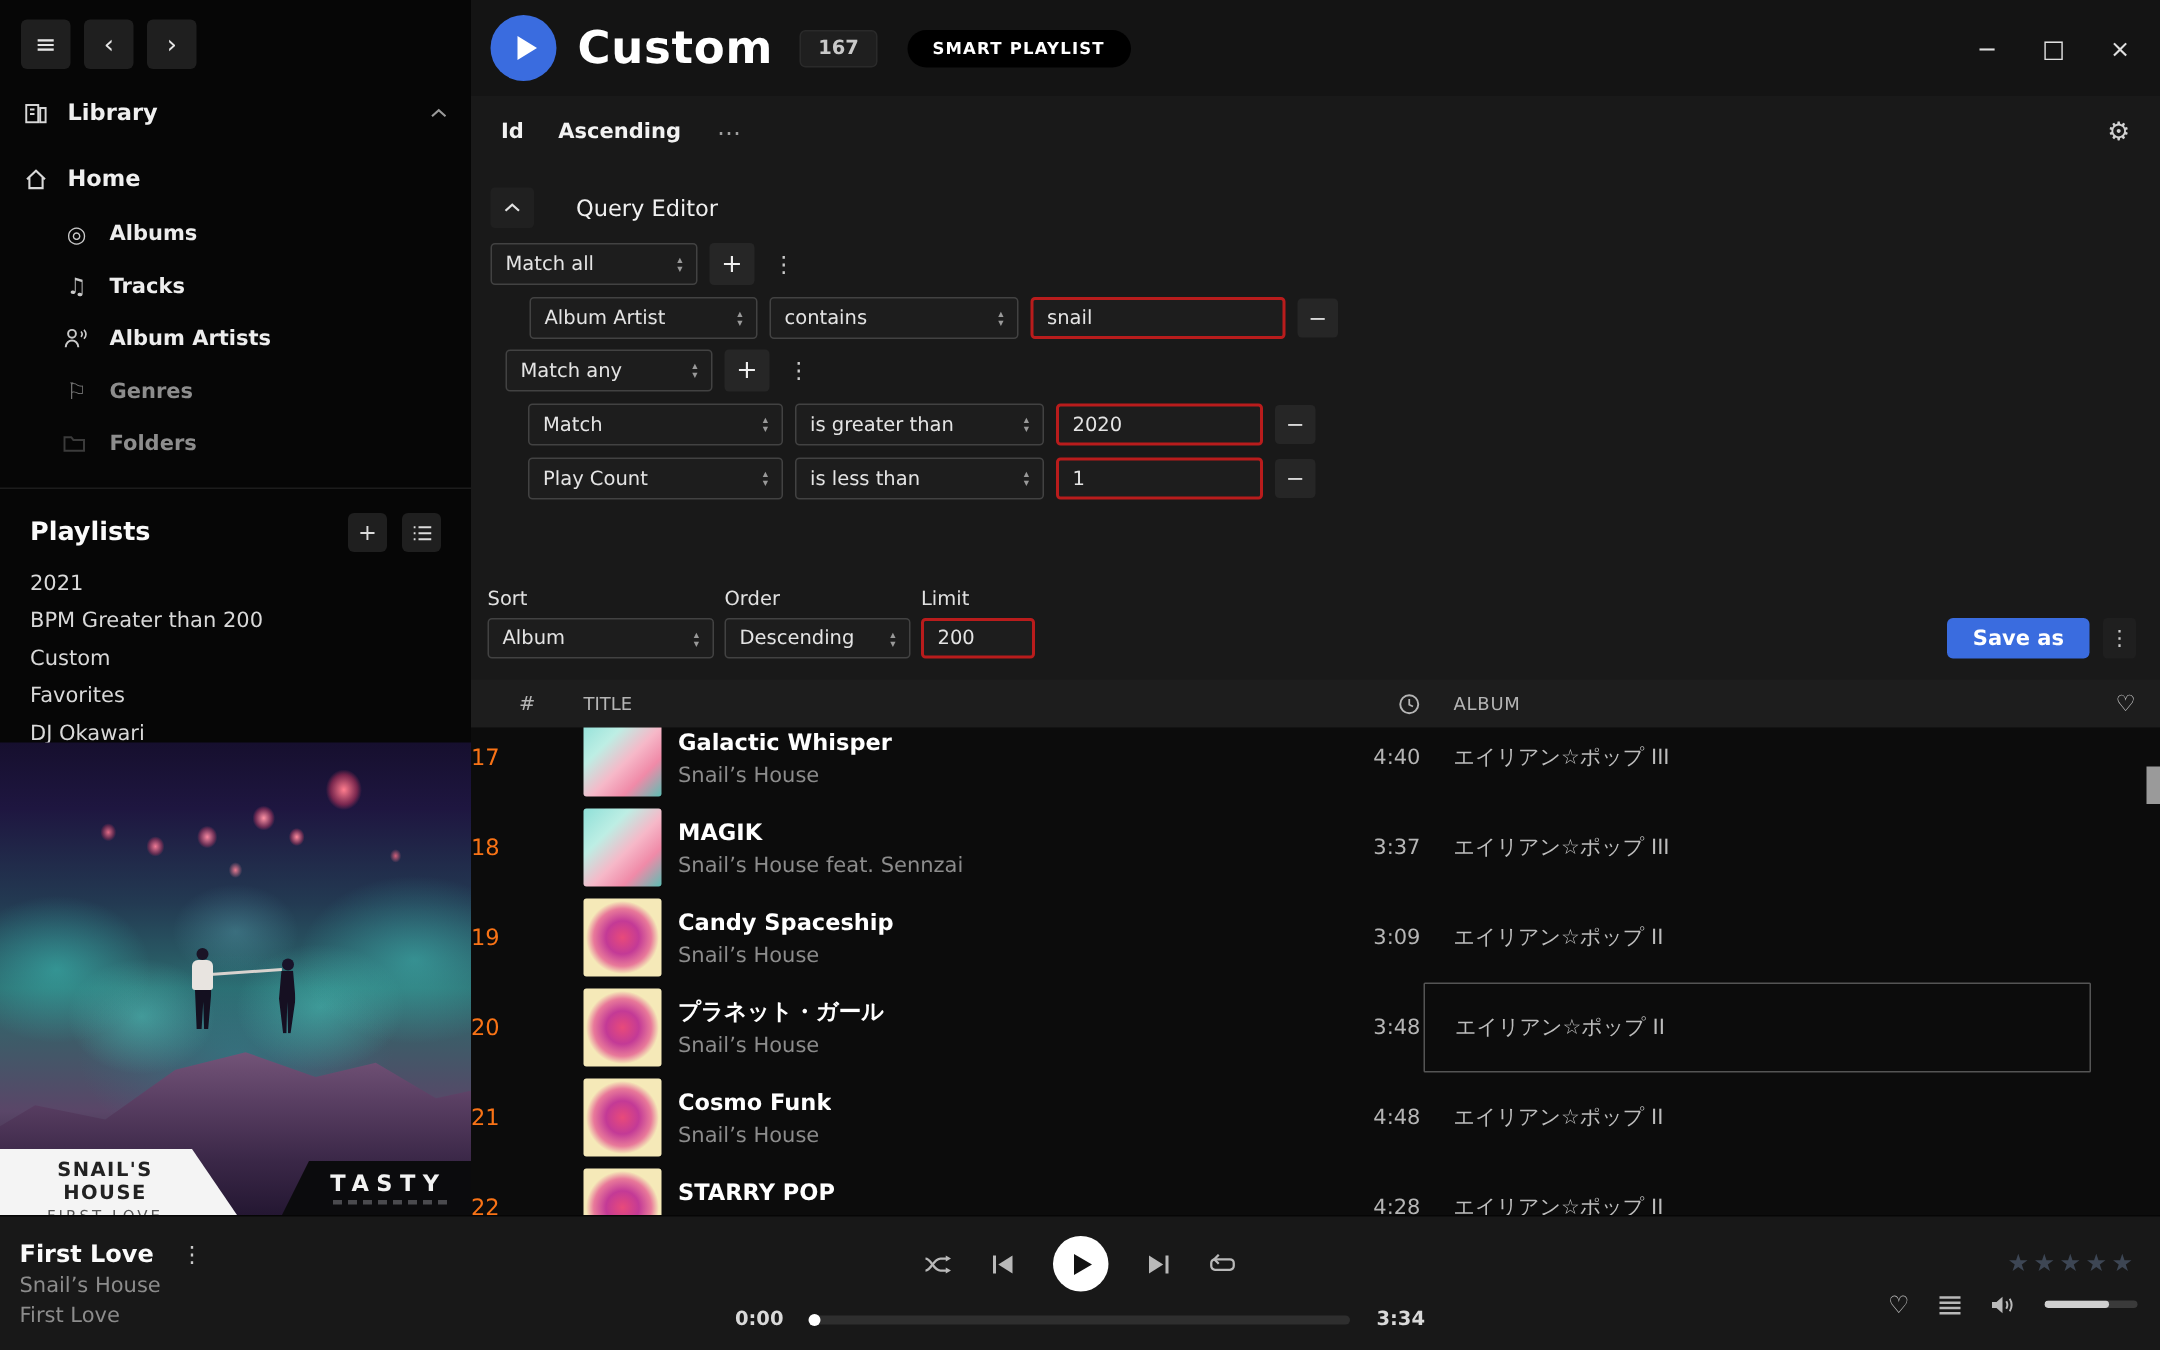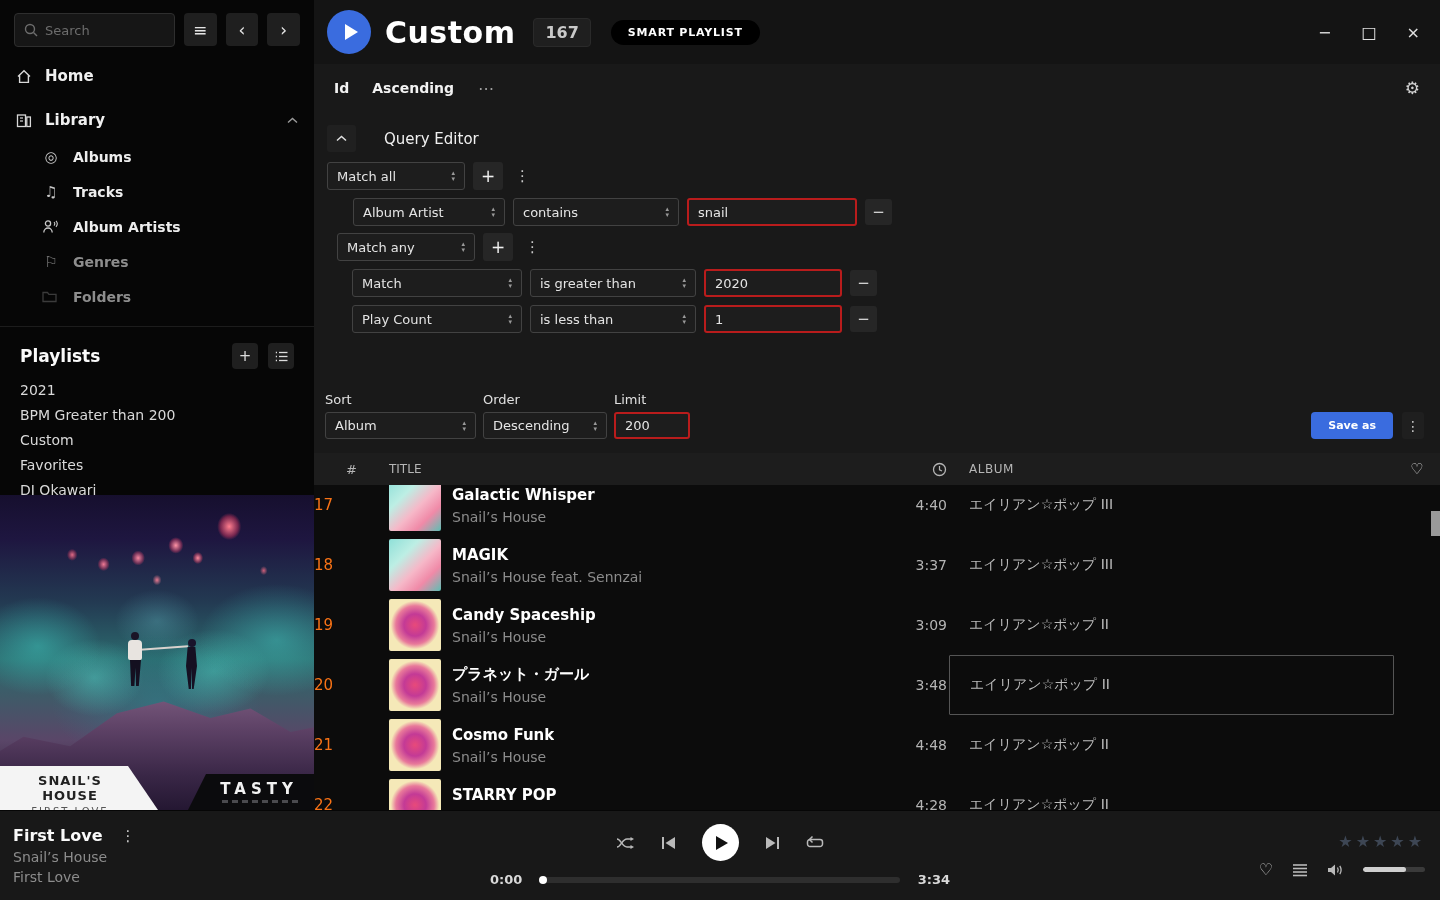--- a/index.html
+++ b/index.html
@@ -72,21 +72,21 @@
     clip-path:polygon(18px 0,100% 0,100% 100%,0 100%); padding:6px 10px 0 26px; text-align:center; }
   .banner-brand { font-size:15px; font-weight:600; color:#f2f2f2; letter-spacing:5px; }
   .banner-sub { margin-top:2px; height:3px; background:repeating-linear-gradient(90deg,#4a4a4e 0 6px,transparent 6px 10px); width:78px; margin-left:8px; }
 
   
   .main { flex:1; background:#191919; display:flex; flex-direction:column; min-width:0; }
   .titlebar { height:64px; background:#141414; display:flex; align-items:center; padding-left:13px; flex-shrink:0; }
   .play-circle { width:44px; height:44px; border-radius:50%; background:#3a6cdf; display:flex; align-items:center; justify-content:center; cursor:pointer; flex-shrink:0; }
   .play-circle .tri { width:0; height:0; border-left:13px solid #fff; border-top:8px solid transparent; border-bottom:8px solid transparent; margin-left:4px; }
   .page-title { font-size:30px; font-weight:800; color:#fff; margin-left:14px; letter-spacing:.5px; }
-  .count-badge { margin-left:18px; background:#1f1f1f; border:1px solid #2a2a2a; border-radius:4px; padding:4px 11px; font-size:16px; font-weight:bold; color:#c9c9c9; }
+  .count-badge { margin-left:18px; background:#1f1f1f; border:1px solid #2a2a2a; border-radius:4px; padding:4px 11px; font-size:13px; font-weight:bold; color:#c9c9c9; }
   .smart-badge { margin-left:20px; background:#000; border-radius:13px; padding:6px 17px; font-size:11px; font-weight:800; color:#fff; letter-spacing:.8px; }
   .win-controls { margin-left:auto; display:flex; align-items:center; gap:30px; padding-right:20px; color:#e0e0e0; font-size:16px; }
   .win-controls span { cursor:pointer; }
 
   .toolbar { height:48px; display:flex; align-items:center; padding:0 20px 0 20px; flex-shrink:0; }
   .toolbar .tb-id, .toolbar .tb-dir { font-weight:bold; font-size:14px; color:#f2f2f2; cursor:pointer; }
   .toolbar .tb-dir { margin-left:23px; }
   .toolbar .tb-more { margin-left:24px; color:#9f9f9f; font-size:16px; letter-spacing:2px; cursor:pointer; }
   .toolbar .tb-gear { margin-left:auto; font-size:17px; color:#d2d2d2; cursor:pointer; }
 
@@ -102,21 +102,21 @@
   .dots-v { color:#c9c9c9; font-size:15px; padding:0 4px; cursor:pointer; }
   .minus-btn { width:27px; height:26px; background:#262626; border-radius:3px; display:flex; align-items:center; justify-content:center; color:#d8d8d8; font-size:15px; cursor:pointer; }
   .mt10{margin-top:10px;} .mt8{margin-top:8px;} .mt7{margin-top:7px;}
   .ind26{margin-left:26px;} .ind10{margin-left:10px;} .ind25{margin-left:25px;}
   .w172{width:138px;} .w152{width:152px;} .w166{width:166px;} .w170{width:170px;} .w151{width:151px;} .w124{width:124px;} .w76{width:76px;}
 
   .sortbar { display:flex; align-items:flex-end; padding:31px 16px 0 11px; flex-shrink:0; }
   .sort-group { display:flex; flex-direction:column; gap:5px; margin-right:7px;margin-top:28px; }
   .sort-label { font-size:13px; color:#e0e0e0; }
   .sortbar .select,.sortbar .tinput { height:27px; }
-  .saveas-btn { margin-left:auto; height:27px; background:#3a6cdf; border-radius:4px; color:#fff; font-size:11px; font-weight:bold; display:flex; align-items:center; padding:0 17px; cursor:pointer; }
+  .saveas-btn { margin-left:auto; height:27px; background:#3a6cdf; border-radius:4px; color:#fff; font-size:14px; font-weight:bold; display:flex; align-items:center; padding:0 17px; cursor:pointer; }
   .sort-dots { width:22px; height:27px; background:#1f1f1f; border-radius:3px; display:flex; align-items:center; justify-content:center; color:#c9c9c9; margin-left:9px; cursor:pointer; }
 
   .tgrid { display:grid; grid-template-columns:75px minmax(0,1fr) 70px 445px 46px; align-items:center; }
   .table-header { height:32px; background:#1d1d1d; margin-top:14px; color:#b5b5b5; font-size:12px; flex-shrink:0; }
   .th-num { text-align:center; font-size:13px; }
   .th-album { padding-left:20px; letter-spacing:.5px; }
   .th-clock { display:flex; justify-content:flex-end; padding-right:2px; }
   .th-heart { text-align:center; font-size:15px; color:#c9c9c9; }
 
   .tracklist { flex:1; background:#0c0c0c; overflow:hidden; position:relative; }
@@ -159,64 +159,55 @@
   svg { display:block; }
 </style>
 </head>
 <body>
 
 <div class="app">
   <div class="content">
 
     <div class="sidebar">
       <div class="search-row">
-        <div class="search-box">
-          <span>
-            <svg width="14" height="14" viewBox="0 0 14 14">
-                <circle cx="6" cy="6" r="4.5" fill="none" stroke="#6d6d6d" stroke-width="1.4"></circle>
-                <line x1="9.5" y1="9.5" x2="13" y2="13" stroke="#6d6d6d" stroke-width="1.4"></line>
-              </svg>
-          </span>
-          <input placeholder="Search" style="">
-        </div>
         <div class="sq-btn">
             <span>≡</span>
           </div>
         <div class="sq-btn">
             <span>‹</span>
           </div>
         <div class="sq-btn">
             <span>›</span>
           </div>
-      </div>
-
-      <div class="nav-item">
-        <span>
-          <svg width="16" height="15" viewBox="0 0 16 15">
-              <path d="M2 7.5 L8 1.8 L14 7.5 M3.6 6.4 V13.4 H12.4 V6.4" fill="none" stroke="#d8d8d8" stroke-width="1.4"></path>
-            </svg>
-        </span>
-        <span>Home</span>
       </div>
 
       <div class="nav-item">
         <span>
           <svg width="16" height="15" viewBox="0 0 16 15">
               <rect x="1.5" y="2" width="8" height="11.5" fill="none" stroke="#d8d8d8" stroke-width="1.3"></rect>
               <line x1="4" y1="5" x2="7" y2="5" stroke="#d8d8d8" stroke-width="1.2"></line>
               <line x1="4" y1="8" x2="7" y2="8" stroke="#d8d8d8" stroke-width="1.2"></line>
               <rect x="10.8" y="4" width="3.6" height="9.5" fill="none" stroke="#d8d8d8" stroke-width="1.3"></rect>
             </svg>
         </span>
         <span>Library</span>
         <span class="chev">
           <svg width="11" height="7" viewBox="0 0 11 7">
               <polyline points="1,5.5 5.5,1.5 10,5.5" fill="none" stroke="#9a9a9a" stroke-width="1.4"></polyline>
             </svg>
         </span>
+      </div>
+
+      <div class="nav-item">
+        <span>
+          <svg width="16" height="15" viewBox="0 0 16 15">
+              <path d="M2 7.5 L8 1.8 L14 7.5 M3.6 6.4 V13.4 H12.4 V6.4" fill="none" stroke="#d8d8d8" stroke-width="1.4"></path>
+            </svg>
+        </span>
+        <span>Home</span>
       </div>
 
       <div class="lib-list">
         <div class="lib-item">
           <span class="glyph">◎</span>
           <span>Albums</span>
         </div>
         <div class="lib-item">
           <span class="glyph">♫</span>
           <span>Tracks</span>

